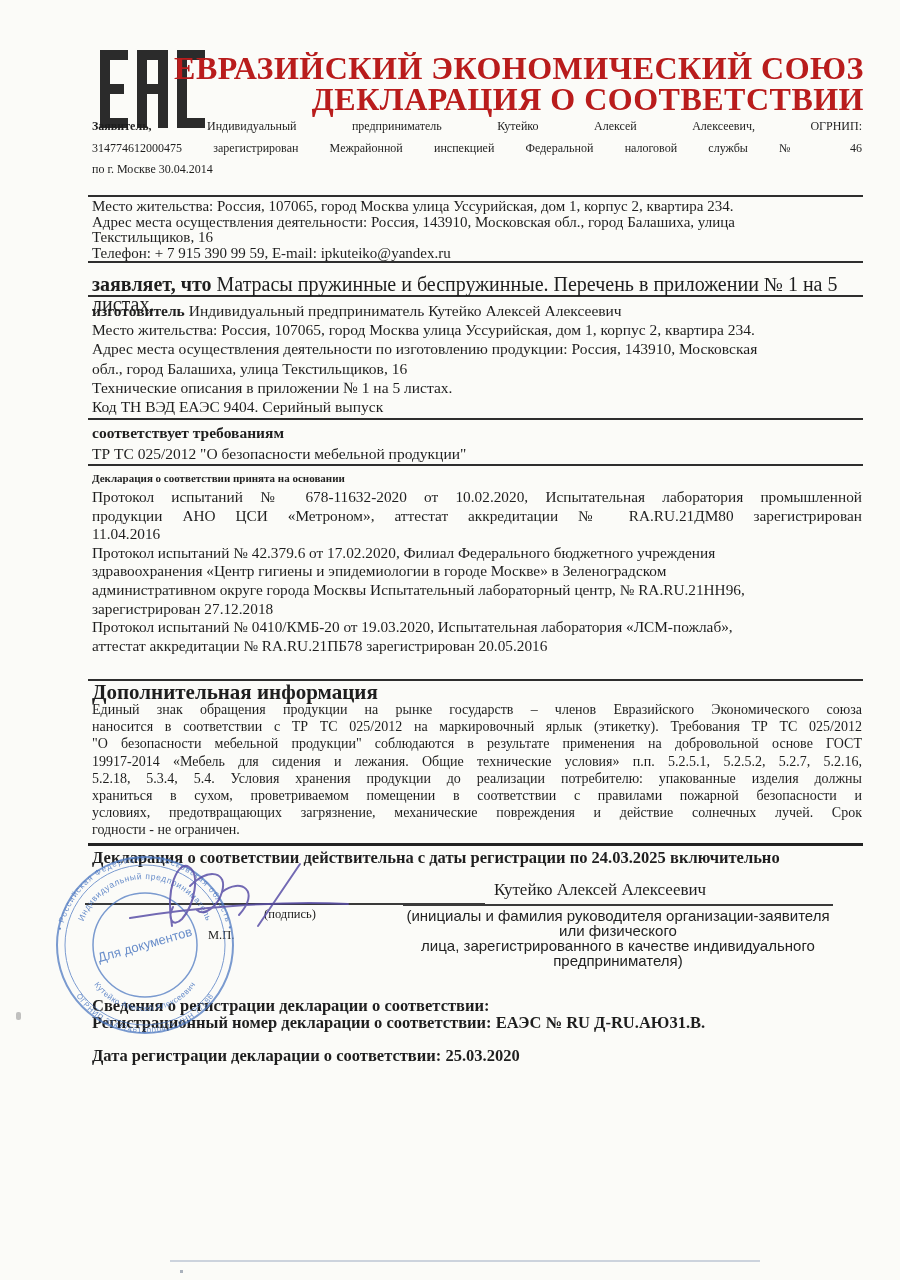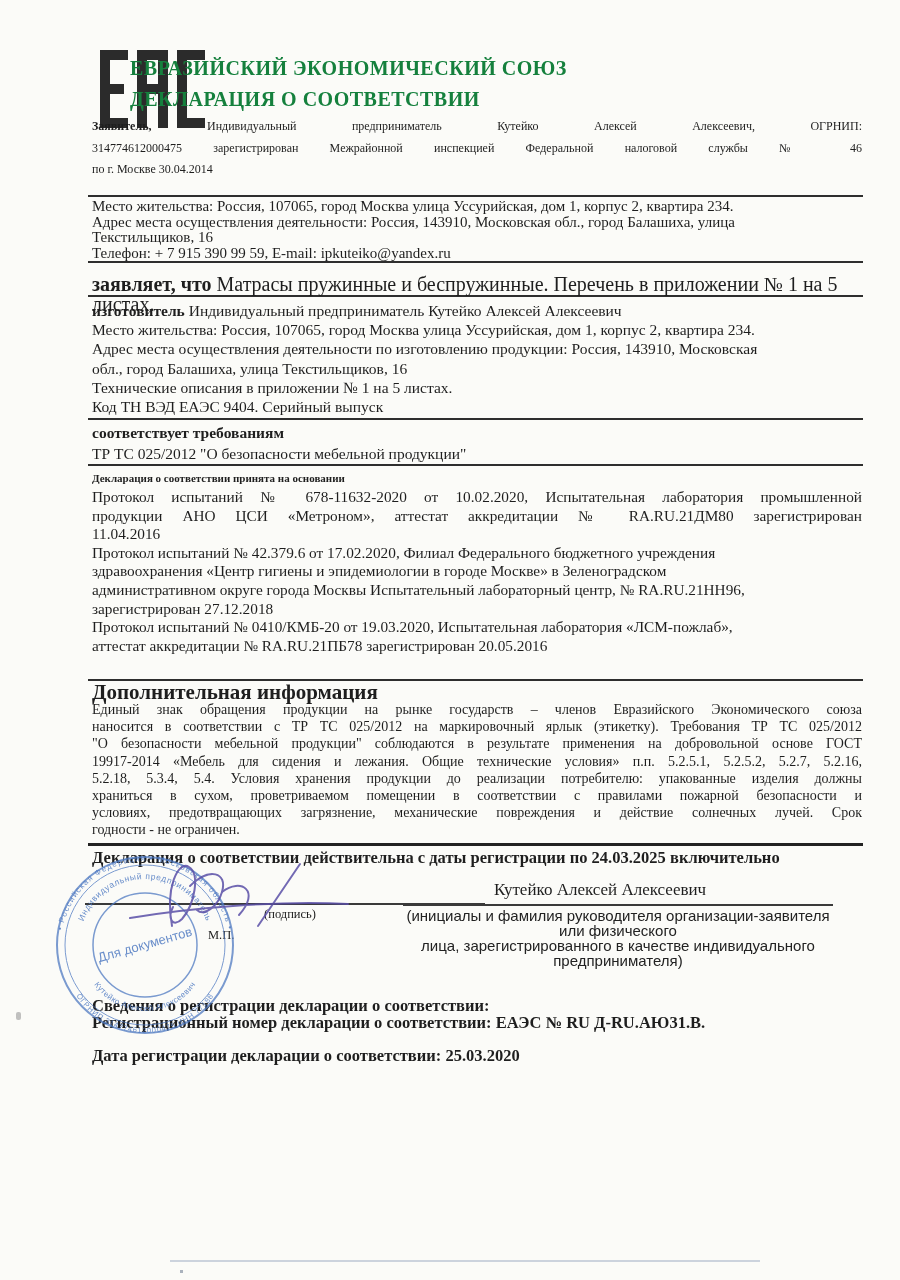--- a/index.html
+++ b/index.html
@@ -4,22 +4,22 @@
 <style>
   html,body{margin:0;padding:0;}
   body{
     width:900px;height:1280px;position:relative;
     background:#fbfbf8;color:#1e1e1e;
     font-family:"Liberation Serif",serif;
     overflow:hidden;
   }
   
   #logo{position:absolute;left:100px;top:50px;width:105px;height:78px;}
-  #title{position:absolute;left:130px;top:53px;width:734px;text-align:left;
-         font-weight:bold;font-size:20px;line-height:31px;letter-spacing:0.5px;color:#15803d;}
+  #title{position:absolute;left:130px;top:53px;width:734px;text-align:right;
+         font-weight:bold;font-size:32px;line-height:31px;letter-spacing:0.5px;color:#b91c1c;}
   
   .rule{position:absolute;left:88px;width:775px;height:2px;background:#2e2e2e;}
   .rule.thick{height:3px;background:#222;}
   
   .sec{position:absolute;left:92px;width:770px;font-size:15.5px;}
   .sec .line{margin:0;padding:0;}
   b{font-weight:bold;}
   .stretch .line:not(:last-child){text-align:justify;text-align-last:justify;}
   .sline{text-align:justify;text-align-last:justify;}
   #sec-applicant{top:116px;font-size:12px;line-height:21.5px;}

